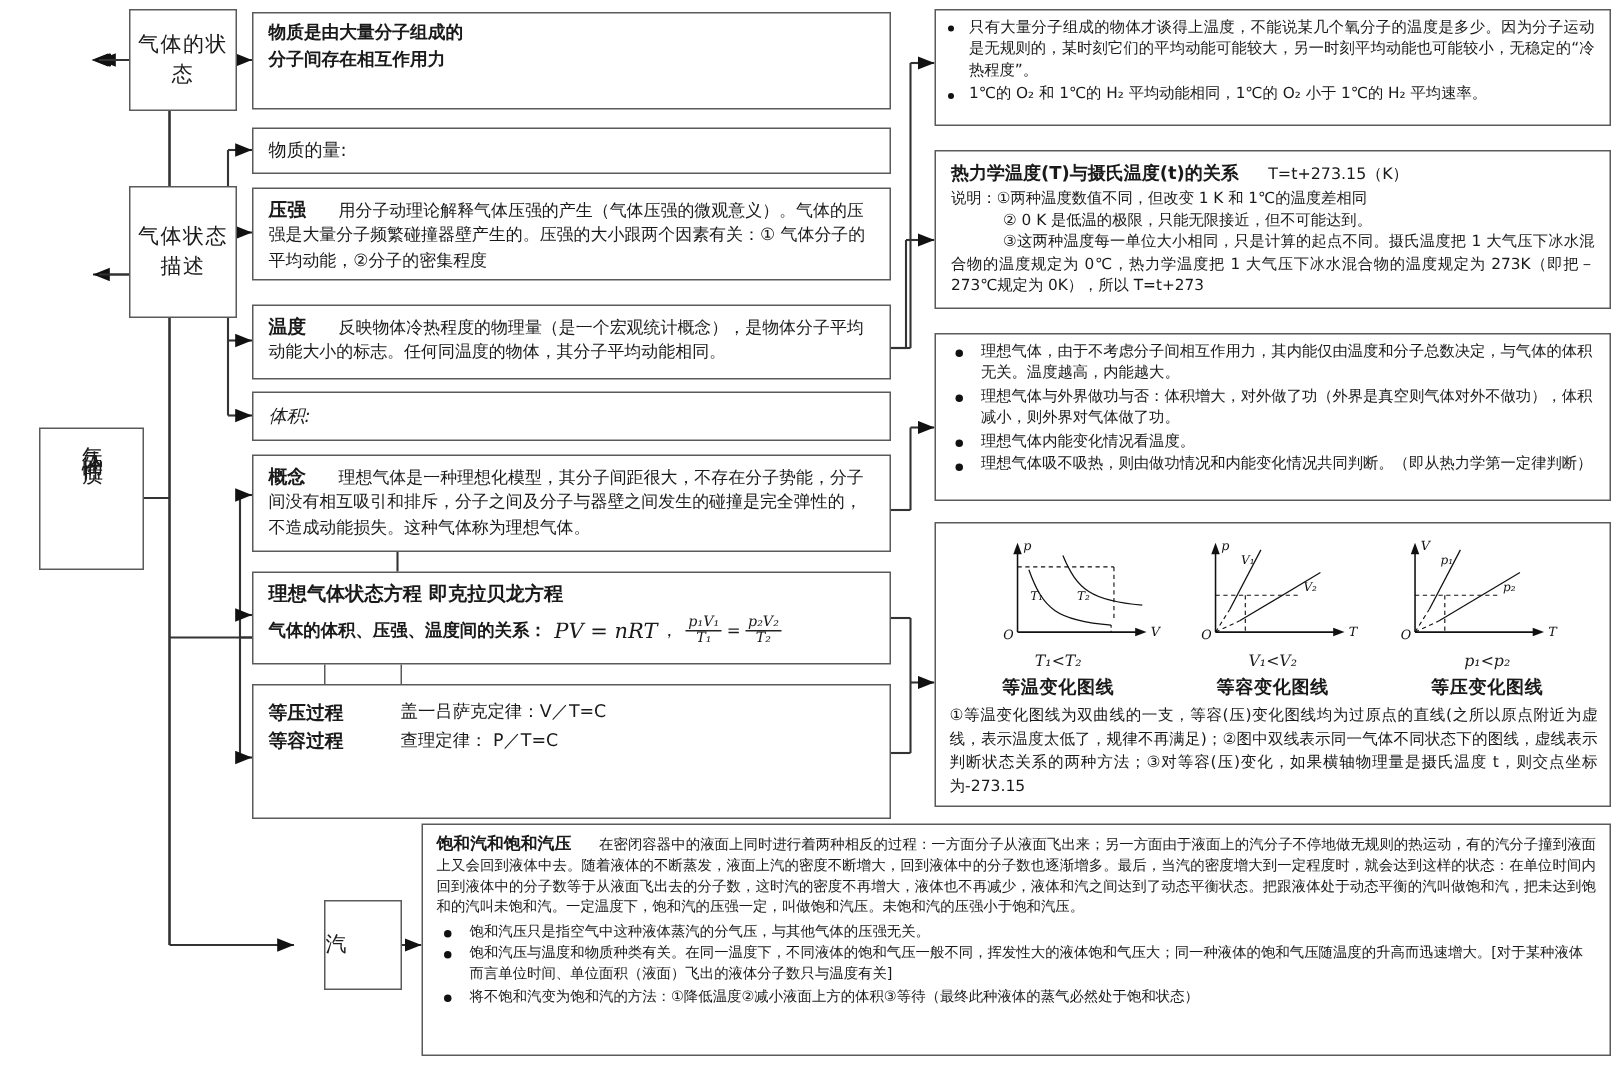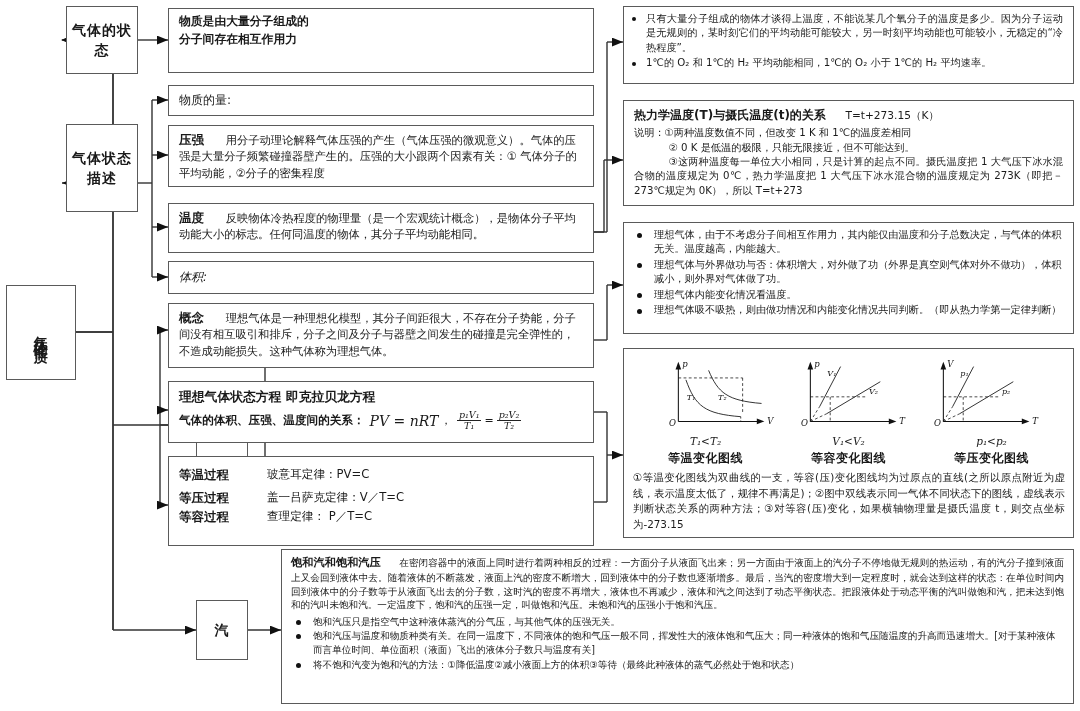--- a/index.html
+++ b/index.html
@@ -16,26 +16,27 @@
   }
   .box{
     position:absolute;
     box-sizing:border-box;
     border:1.4px solid #5a5a5a;
     background:#ffffff;
   }
   .node{
     display:flex;
     align-items:center;
-    justify-content:center;
+    justify-content:flex-start;
     text-align:center;
-    font-weight:700;
+    font-weight:400;
     font-size:14px;
     line-height:1.45;
     letter-spacing:1px;
+    margin-left:20px;
   }
   .node.vert{
     writing-mode:vertical-rl;
     text-orientation:upright;
     letter-spacing:3px;
   }
   .content{
     padding:5px 8px 5px 10px;
     font-size:11.3px;
     line-height:1.45;
@@ -258,24 +259,20 @@
         <span class="frac">
           <span class="num">p₂V₂</span>
           <span class="den">T₂</span>
         </span>
       </div>
     </div>
   </div>
 
   <div class="box" style="left:168px;top:456px;width:426px;height:90px;">
     <div style="padding:8px 10px;">
-      <div class="lawrow">
-        <div class="a">等温过程</div>
-        <div class="b">玻意耳定律：PV=C</div>
-      </div>
       <div class="lawrow" style="margin-bottom:0;">
         <div class="a">等压过程</div>
         <div class="b">盖一吕萨克定律：V／T=C</div>
       </div>
       <div class="lawrow">
         <div class="a">等容过程</div>
         <div class="b">查理定律：  P／T=C</div>
       </div>
     </div>
   </div>

